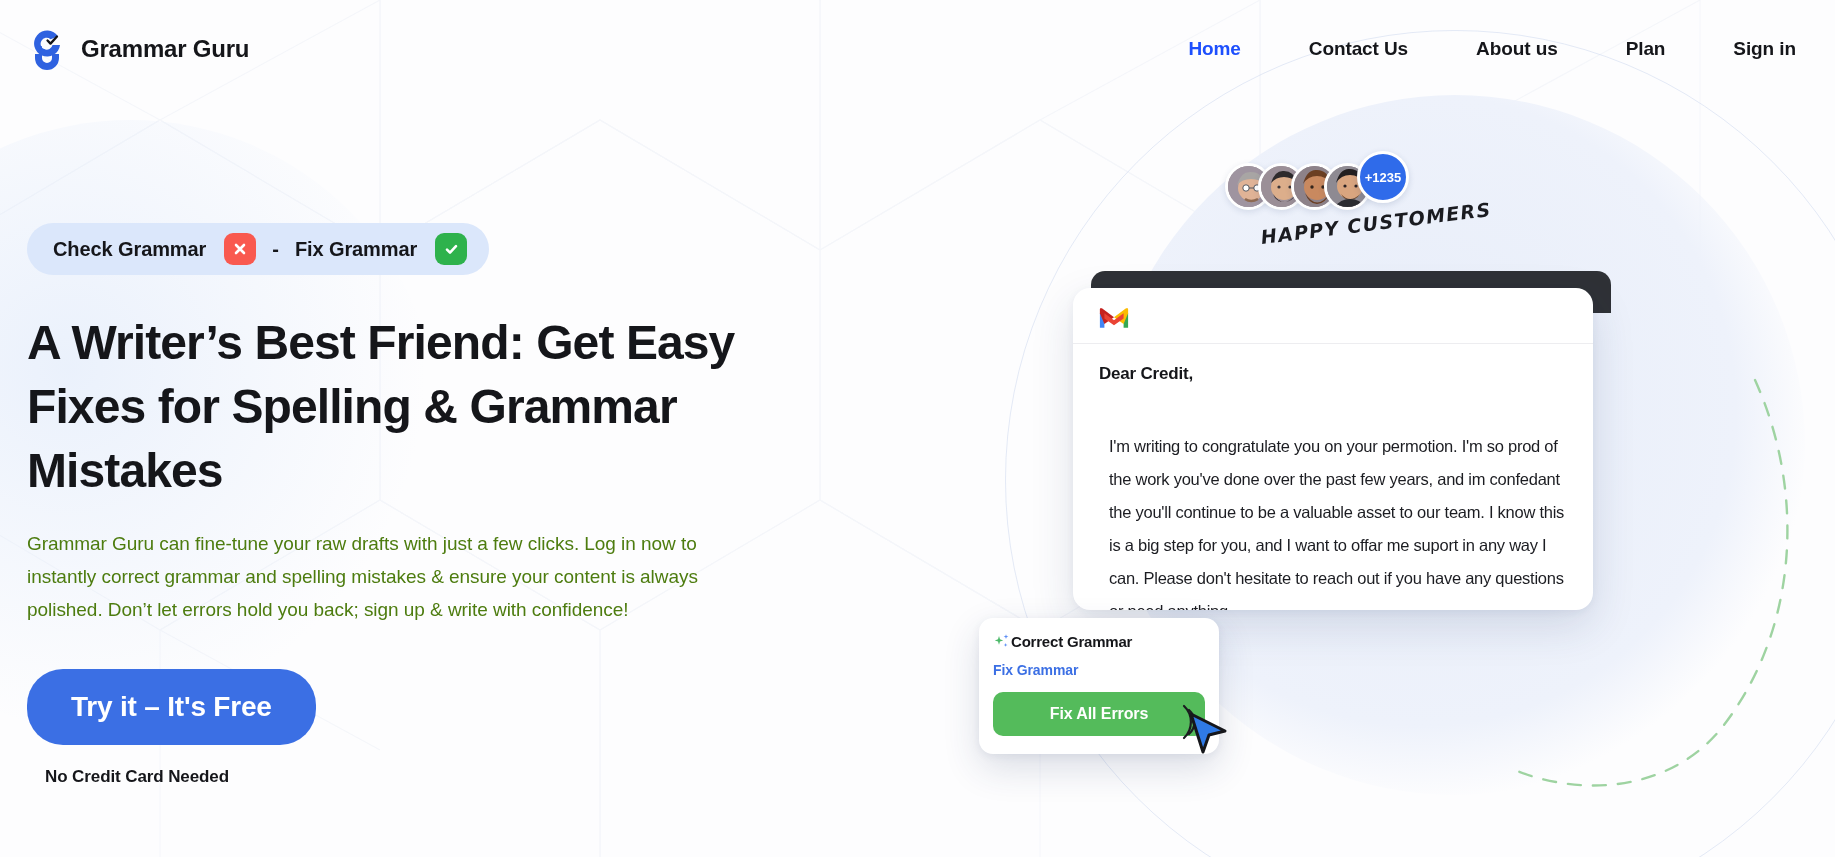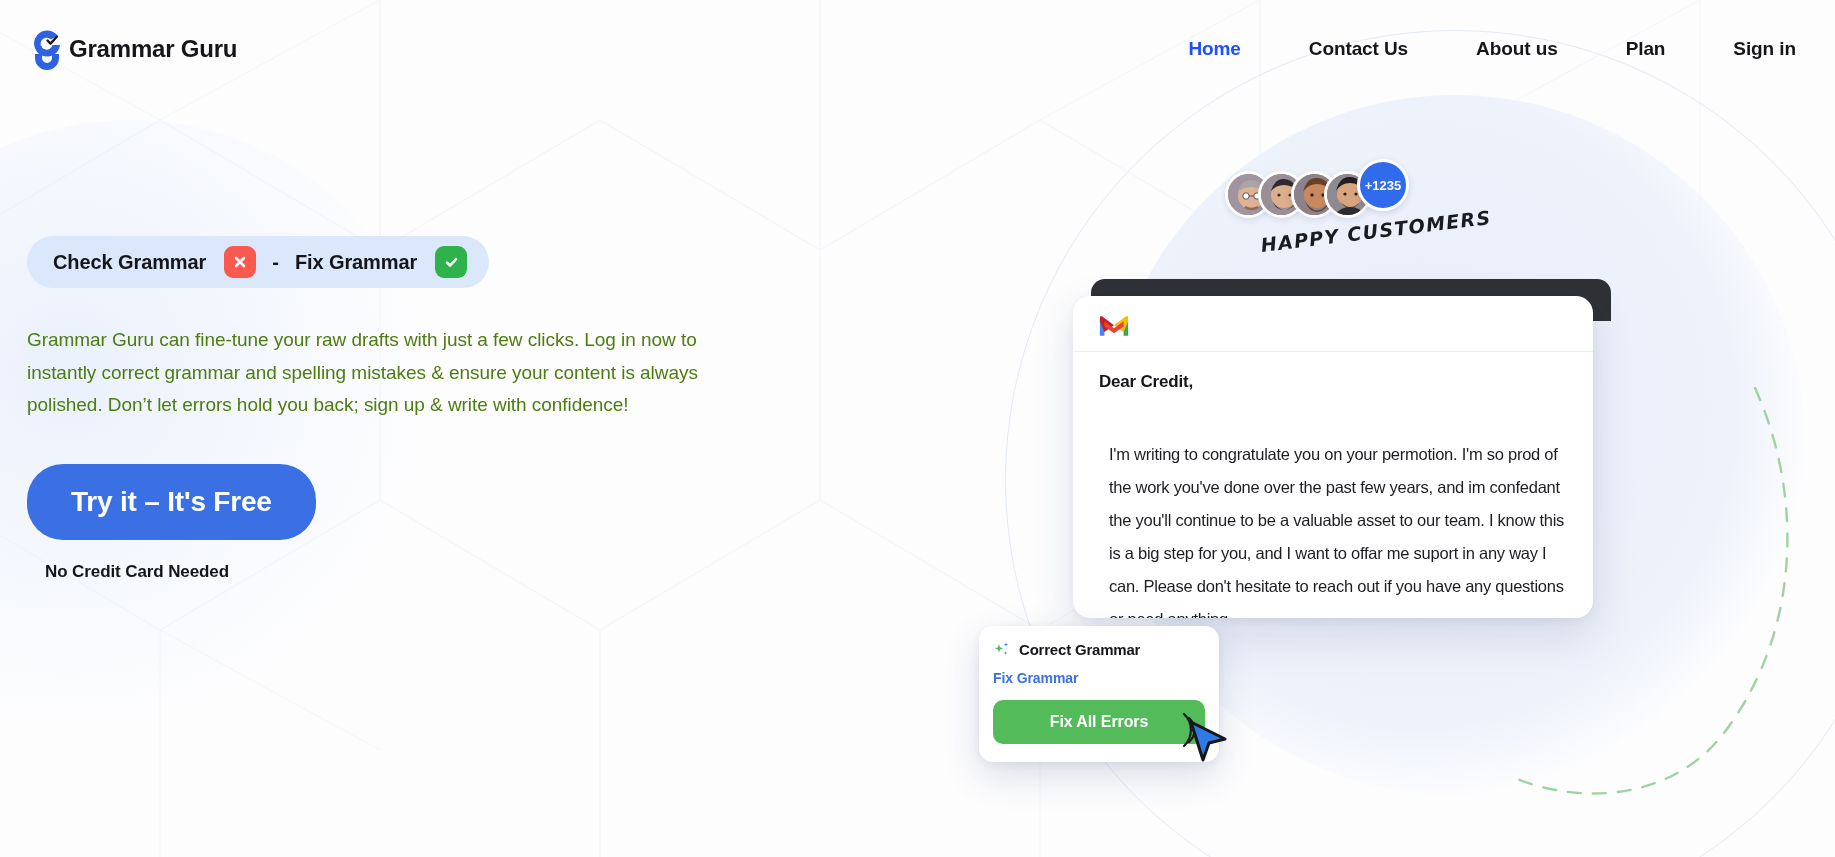--- a/index.html
+++ b/index.html
@@ -68,21 +68,21 @@
     display: flex;
     align-items: center;
     justify-content: space-between;
     padding: 0 33px 0 27px;
     z-index: 40;
   }
 
   .brand {
     display: flex;
     align-items: center;
-    gap: 2px;
+    gap: 14px;
   }
   .brand-logo { width: 40px; height: 48px; display: block; }
   .brand-name {
     font-size: 24px;
     font-weight: 700;
     color: #15161a;
     letter-spacing: -0.2px;
   }
 
   nav.main-nav {
@@ -99,21 +99,21 @@
     white-space: nowrap;
     letter-spacing: -0.1px;
   }
   .nav-link.active { color: #1d4ffd; }
   .nav-link:last-child { padding-right: 6px; }
 
   
   .hero-left {
     position: absolute;
     left: 27px;
-    top: 236px;
+    top: 223px;
     width: 800px;
     z-index: 20;
   }
 
   .pill {
     display: inline-flex;
     align-items: center;
     gap: 10px;
     background: #dbe7fb;
     border-radius: 26px;
@@ -185,21 +185,21 @@
     font-size: 17px;
     font-weight: 700;
     color: #15161a;
     letter-spacing: -0.1px;
   }
 
   
   .hero-right {
     position: absolute;
     right: 0;
-    top: 8px;
+    top: 0;
     width: 940px;
     height: 616px;
     z-index: 15;
   }
 
   .dashed-curve {
     position: absolute;
     right: 30px;
     top: 370px;
     width: 300px;
@@ -319,21 +319,21 @@
     width: 240px;
     background: #ffffff;
     border-radius: 14px;
     box-shadow: 0 14px 36px rgba(38,55,98,0.16), 0 2px 8px rgba(38,55,98,0.07);
     z-index: 32;
     padding: 14px 14px 18px 14px;
   }
   .gc-head {
     display: flex;
     align-items: center;
-    gap: 8px;
+    gap: 0;
     margin-bottom: 12px;
   }
   .gc-title {
     font-size: 15px;
     font-weight: 700;
     color: #15161a;
     letter-spacing: -0.2px;
   }
   .gc-quote {
     font-size: 12.5px;
@@ -438,20 +438,21 @@
       </span>
       <span class="pill-sep">-</span>
       <span class="pill-text">Fix Grammar</span>
       <span class="pill-icon good">
         <svg width="17" height="17" viewBox="0 0 17 17">
             <path d="M4 8.6 L7 11.6 L13 5.2" stroke="#ffffff" stroke-width="2.6" fill="none" stroke-linecap="round" stroke-linejoin="round"></path>
           </svg>
       </span>
     </div>
 
+    <h1 class="headline">A Writer’s Best Friend: Get Easy Fixes for Spelling &amp; Grammar Mistakes</h1>
     <p class="subcopy">Grammar Guru can fine-tune your raw drafts with just a few clicks. Log in now to instantly correct grammar and spelling mistakes &amp; ensure your content is always polished. Don’t let errors hold you back; sign up &amp; write with confidence!</p>
 
     <button class="cta-btn">Try it – It's Free</button>
     <div class="cta-note">No Credit Card Needed</div>
   </div>
 
   <div class="hero-right">
 
     <svg class="dashed-curve" viewBox="0 0 300 420">
       <path d="M250 10 C300 120 295 260 215 360 C160 425 70 425 10 400" stroke="#9ed3a1" stroke-width="2.4" fill="none" stroke-dasharray="13 12" stroke-linecap="round"></path>

